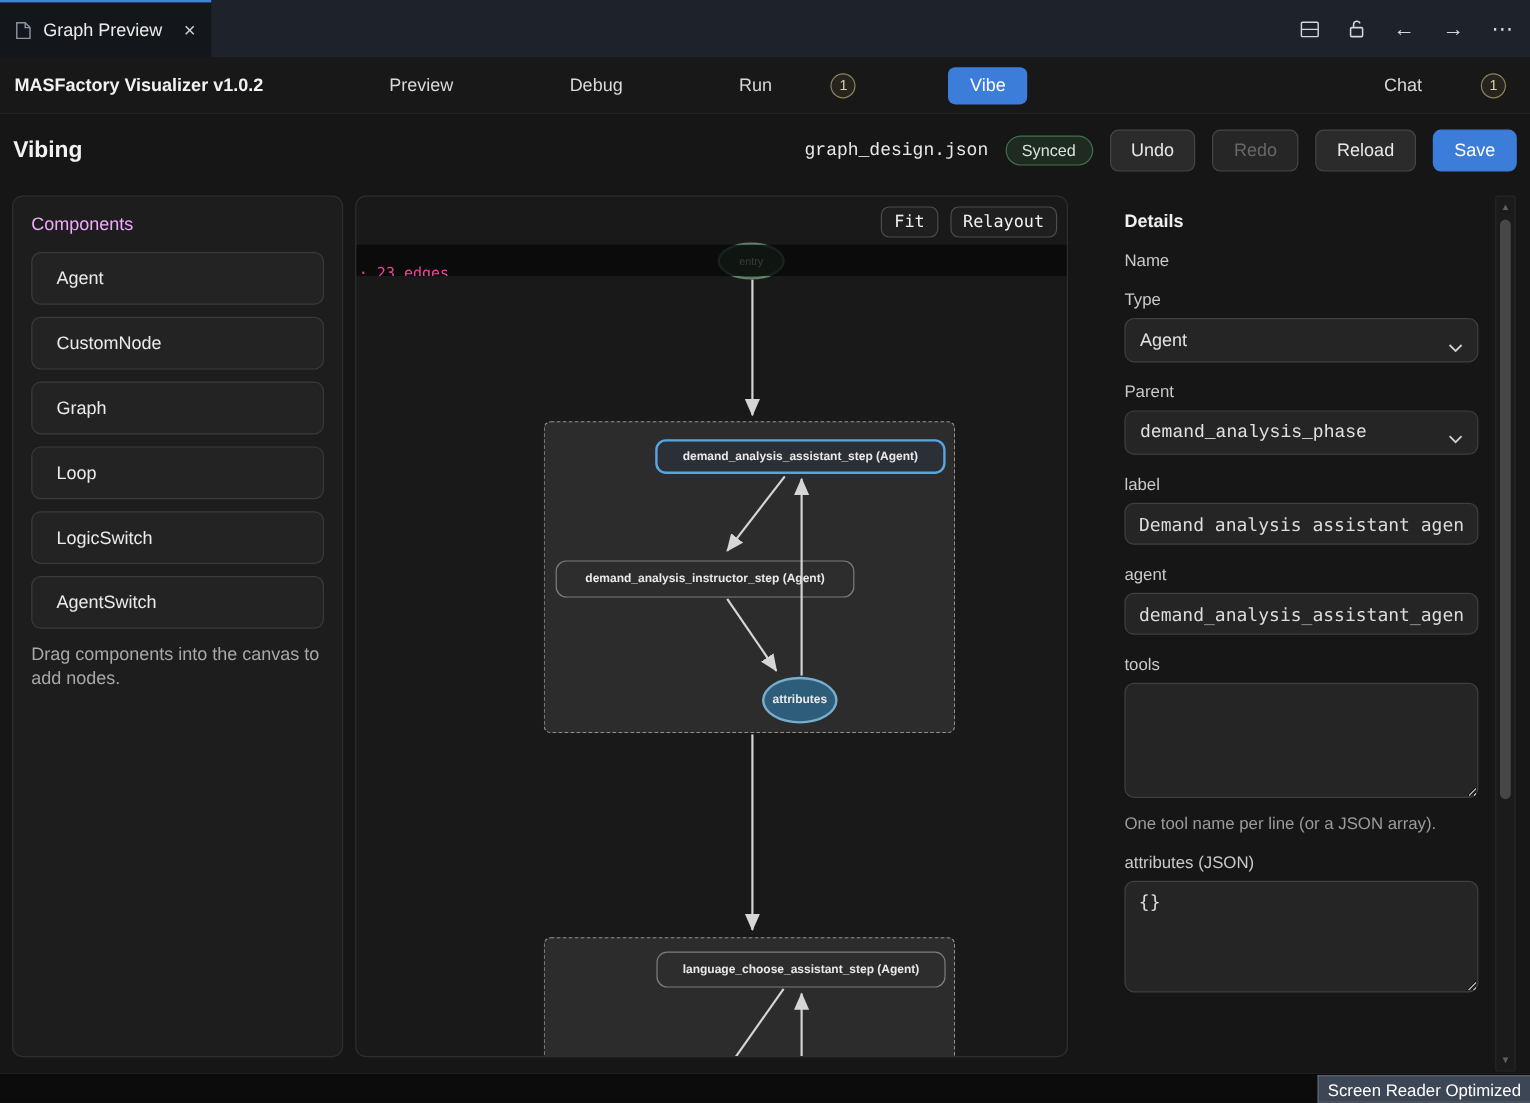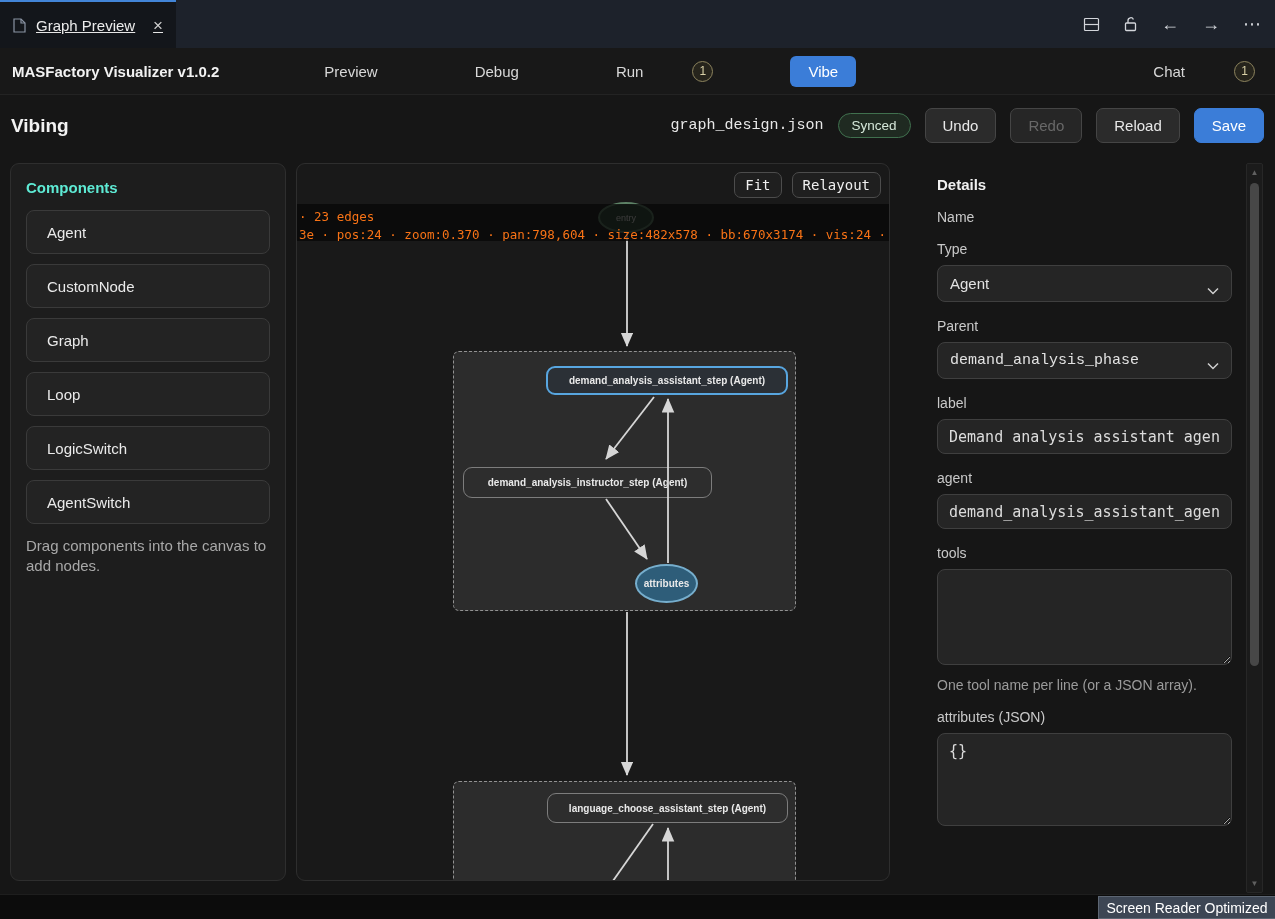--- a/index.html
+++ b/index.html
@@ -10,21 +10,21 @@
     font-family:"Liberation Sans", sans-serif;
     color:#e6e6e6;
   }
   .mono { font-family:Liberation Mono, monospace; }
 
   
   .tabstrip { position:absolute; left:0; top:0; right:0; height:48px; background:#1d222b; }
   .tab {
     position:absolute; left:0; top:0; width:176px; height:48px;
     background:#13161b; border-top:2px solid #4285d8;
-    display:flex; align-items:center; gap:10px; padding:0 13px;text-decoration:underline;
+    display:flex; align-items:center; gap:10px; padding:0 13px;
   }
   .tab-title { font-size:15px; color:#ececec; white-space:nowrap; }
   .tab-close { margin-left:auto; color:#cfcfcf; font-size:17px; line-height:1; cursor:pointer; }
   .file-icon { display:flex; }
   .win-icons { position:absolute; right:14px; top:0; height:48px; display:flex; align-items:center; gap:23px; }
   .win-icons .glyph { color:#d3d6db; font-size:18px; line-height:1; cursor:pointer; }
   .win-icons svg { display:block; }
 
   
   .navbar {
@@ -68,41 +68,41 @@
     font-family:"Liberation Sans", sans-serif;
   }
   .tbtn.disabled { color:#686868; background:#262626; }
   .tbtn.primary { background:#3b7dd8; border-color:#3b7dd8; color:#fff; }
 
   
   .card { position:absolute; background:#1d1d1d; border:1px solid #2e2e2e; border-radius:9px; }
 
   
   .sidebar { left:10px; top:163px; width:276px; height:718px; padding:15px; }
-  .sidebar-title { font-size:15px; font-weight:bold; color:#5eead4; margin-bottom:14px; }
+  .sidebar-title { font-size:15px; font-weight:normal; color:#f0abfc; margin-bottom:14px; }
   .comp-item {
     height:44px; border:1px solid #3a3a3a; background:#232323; border-radius:8px;
     display:flex; align-items:center; padding:0 20px; font-size:15px; color:#eaeaea;
     margin-bottom:10px; cursor:grab;
   }
   .sidebar-hint { margin-top:12px; font-size:15px; line-height:20px; color:#a8a8a8; }
 
   
   .canvas { left:296px; top:163px; width:594px; height:718px; background:#191919; overflow:hidden; }
   .canvas-buttons { position:absolute; top:8px; right:8px; display:flex; gap:10px; z-index:6; }
   .cbtn {
     font-family:"DejaVu Sans Mono", monospace; font-size:14px;
     background:#1f1f1f; border:1px solid #4c4c4c; border-radius:7px;
     color:#f0f0f0; padding:4px 10px; cursor:pointer;
   }
   .status-overlay {
-    position:absolute; left:0; top:40px; width:100%; height:37px;
+    position:absolute; left:0; top:40px; width:100%; height:26px;
     background:rgba(8,8,8,0.78); z-index:4;
     font-family:"DejaVu Sans Mono", monospace; font-size:12.5px; line-height:18px;
-    color:#f97316; white-space:nowrap; overflow:hidden; padding:4px 0 0 2px;
+    color:#ec4899; white-space:nowrap; overflow:hidden; padding:15px 0 0 2px;
   }
   .cluster {
     position:absolute; background:#2c2c2c; border:1px dashed #929292; border-radius:6px; z-index:1;
   }
   .cluster1 { left:156px; top:187px; width:343px; height:260px; }
   .cluster2 { left:156px; top:617px; width:343px; height:118px; }
   .gnode {
     position:absolute; background:#2d2d2d; border:1px solid #7d7d7d; border-radius:9px;
     display:flex; align-items:center; justify-content:center;
     font-size:10px; font-weight:bold; color:#e9e9e9; z-index:2; cursor:pointer;

